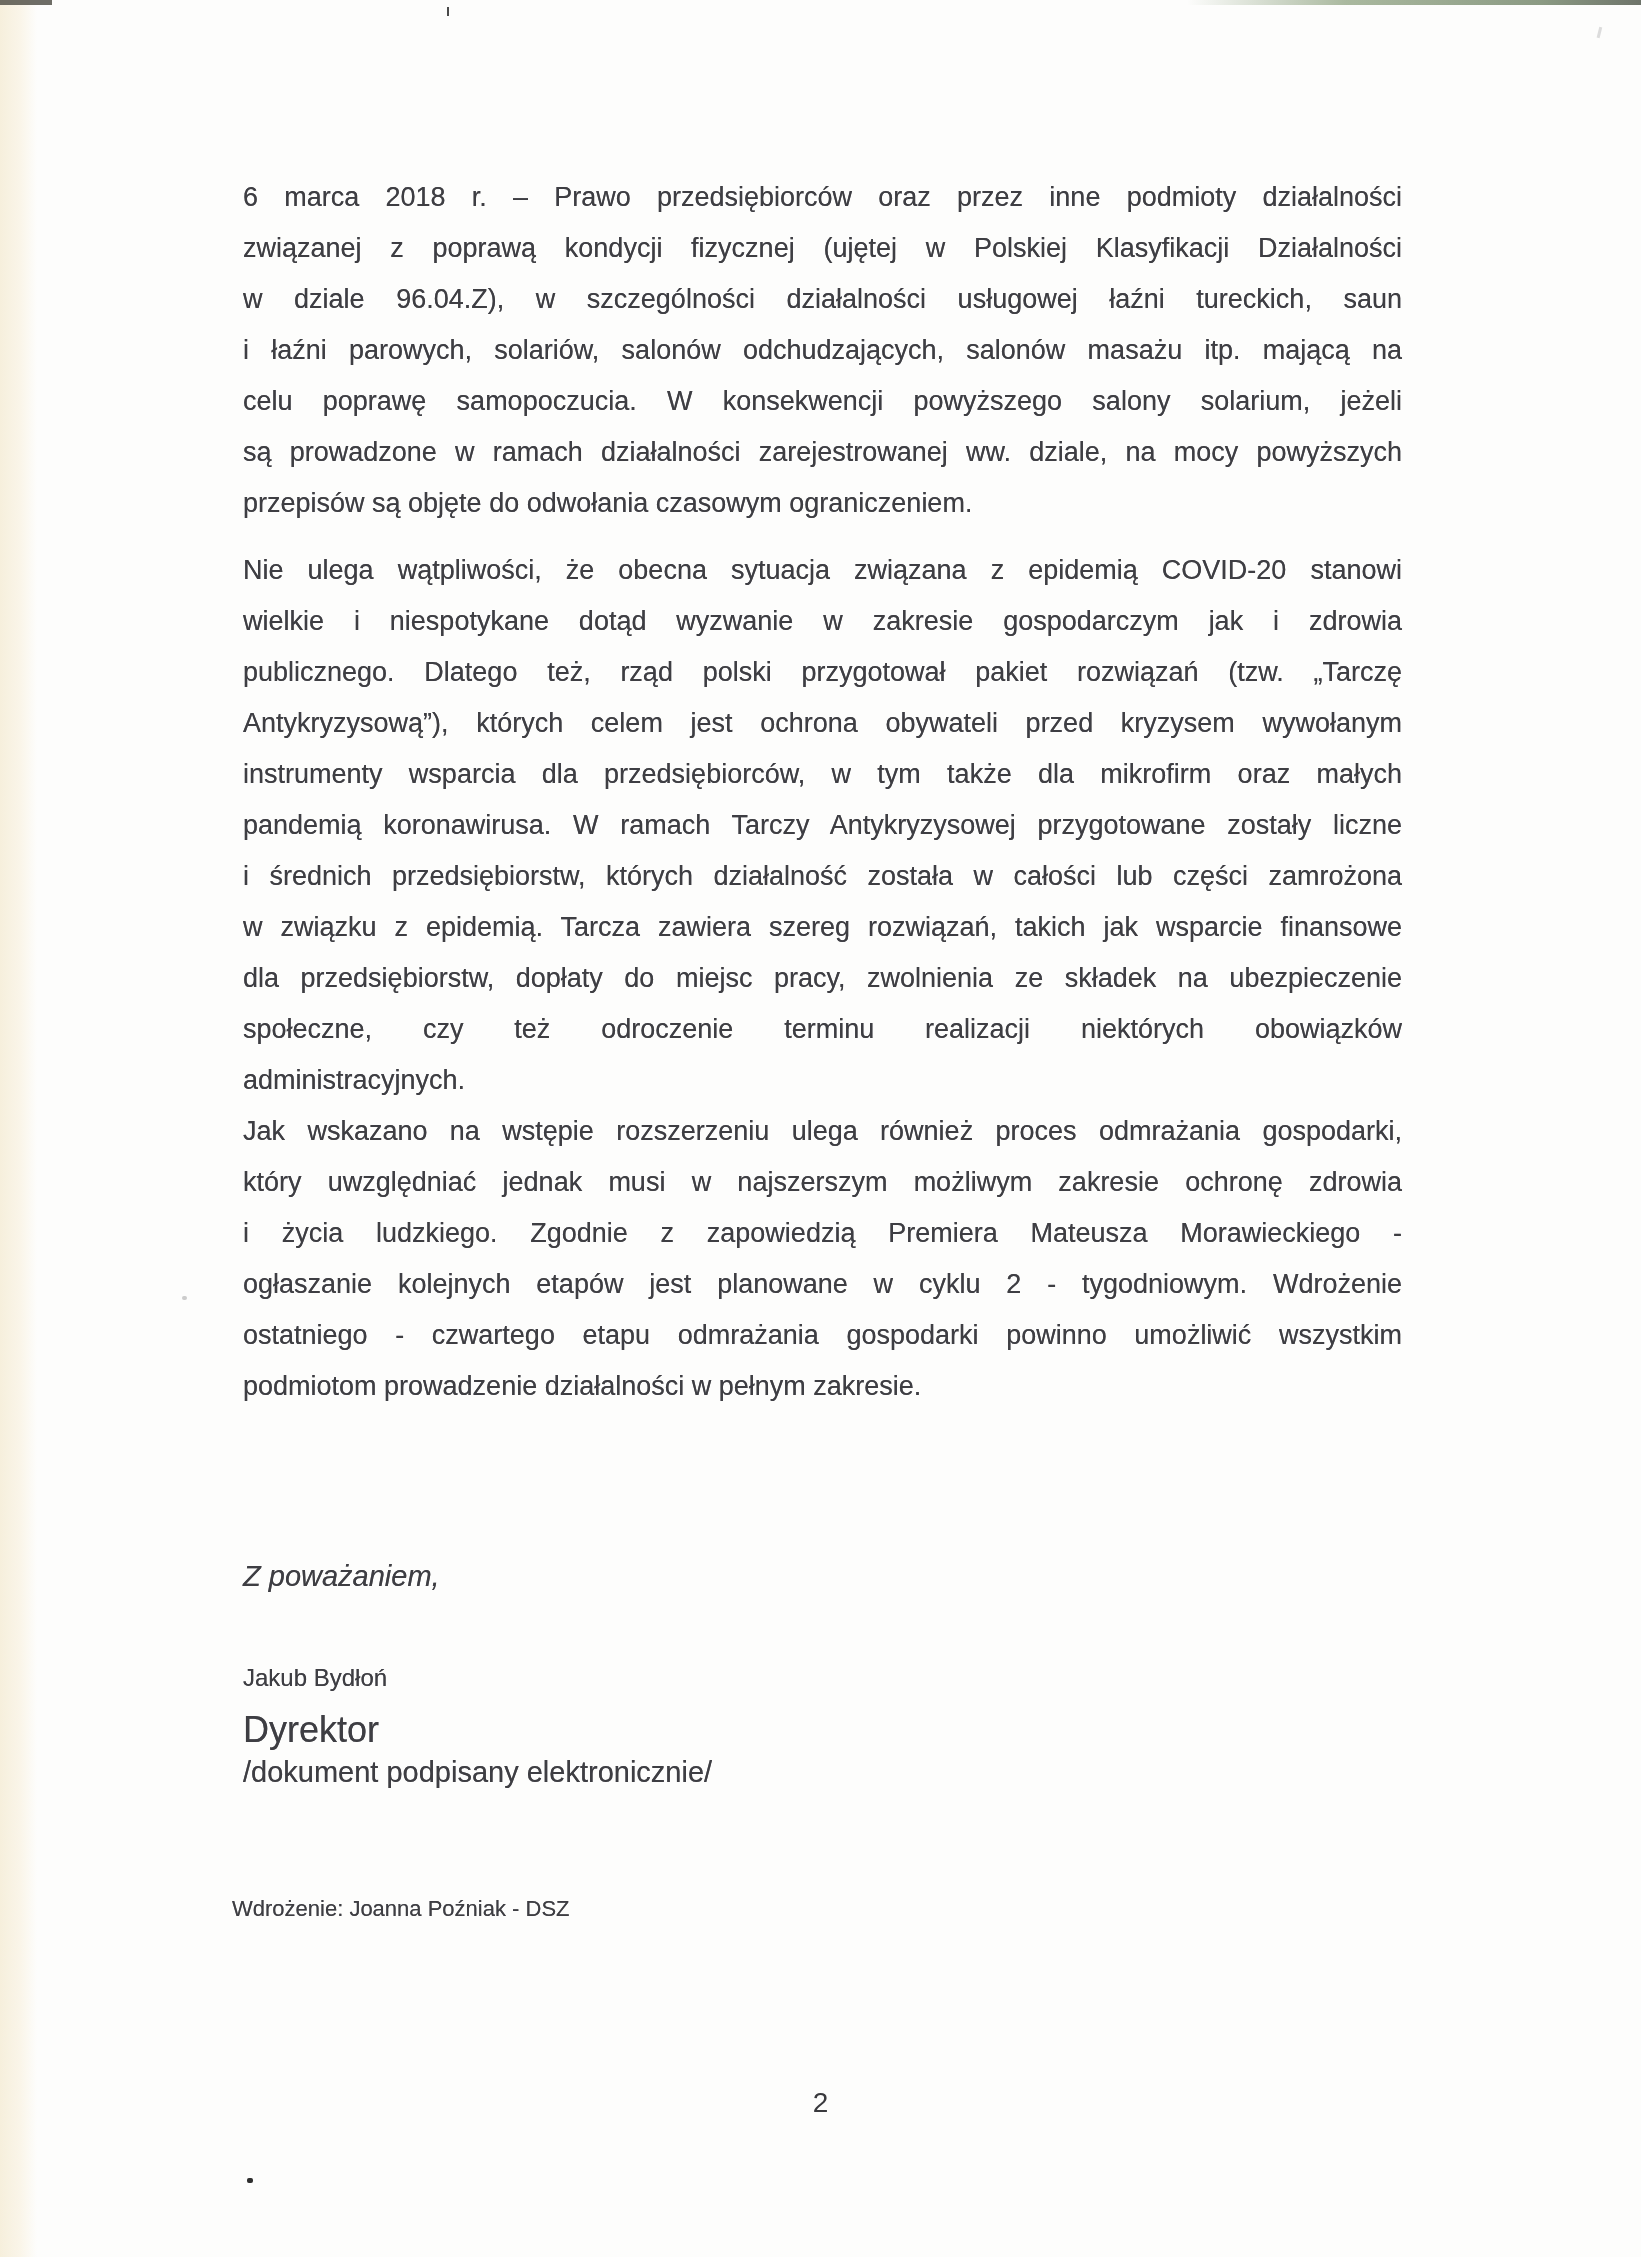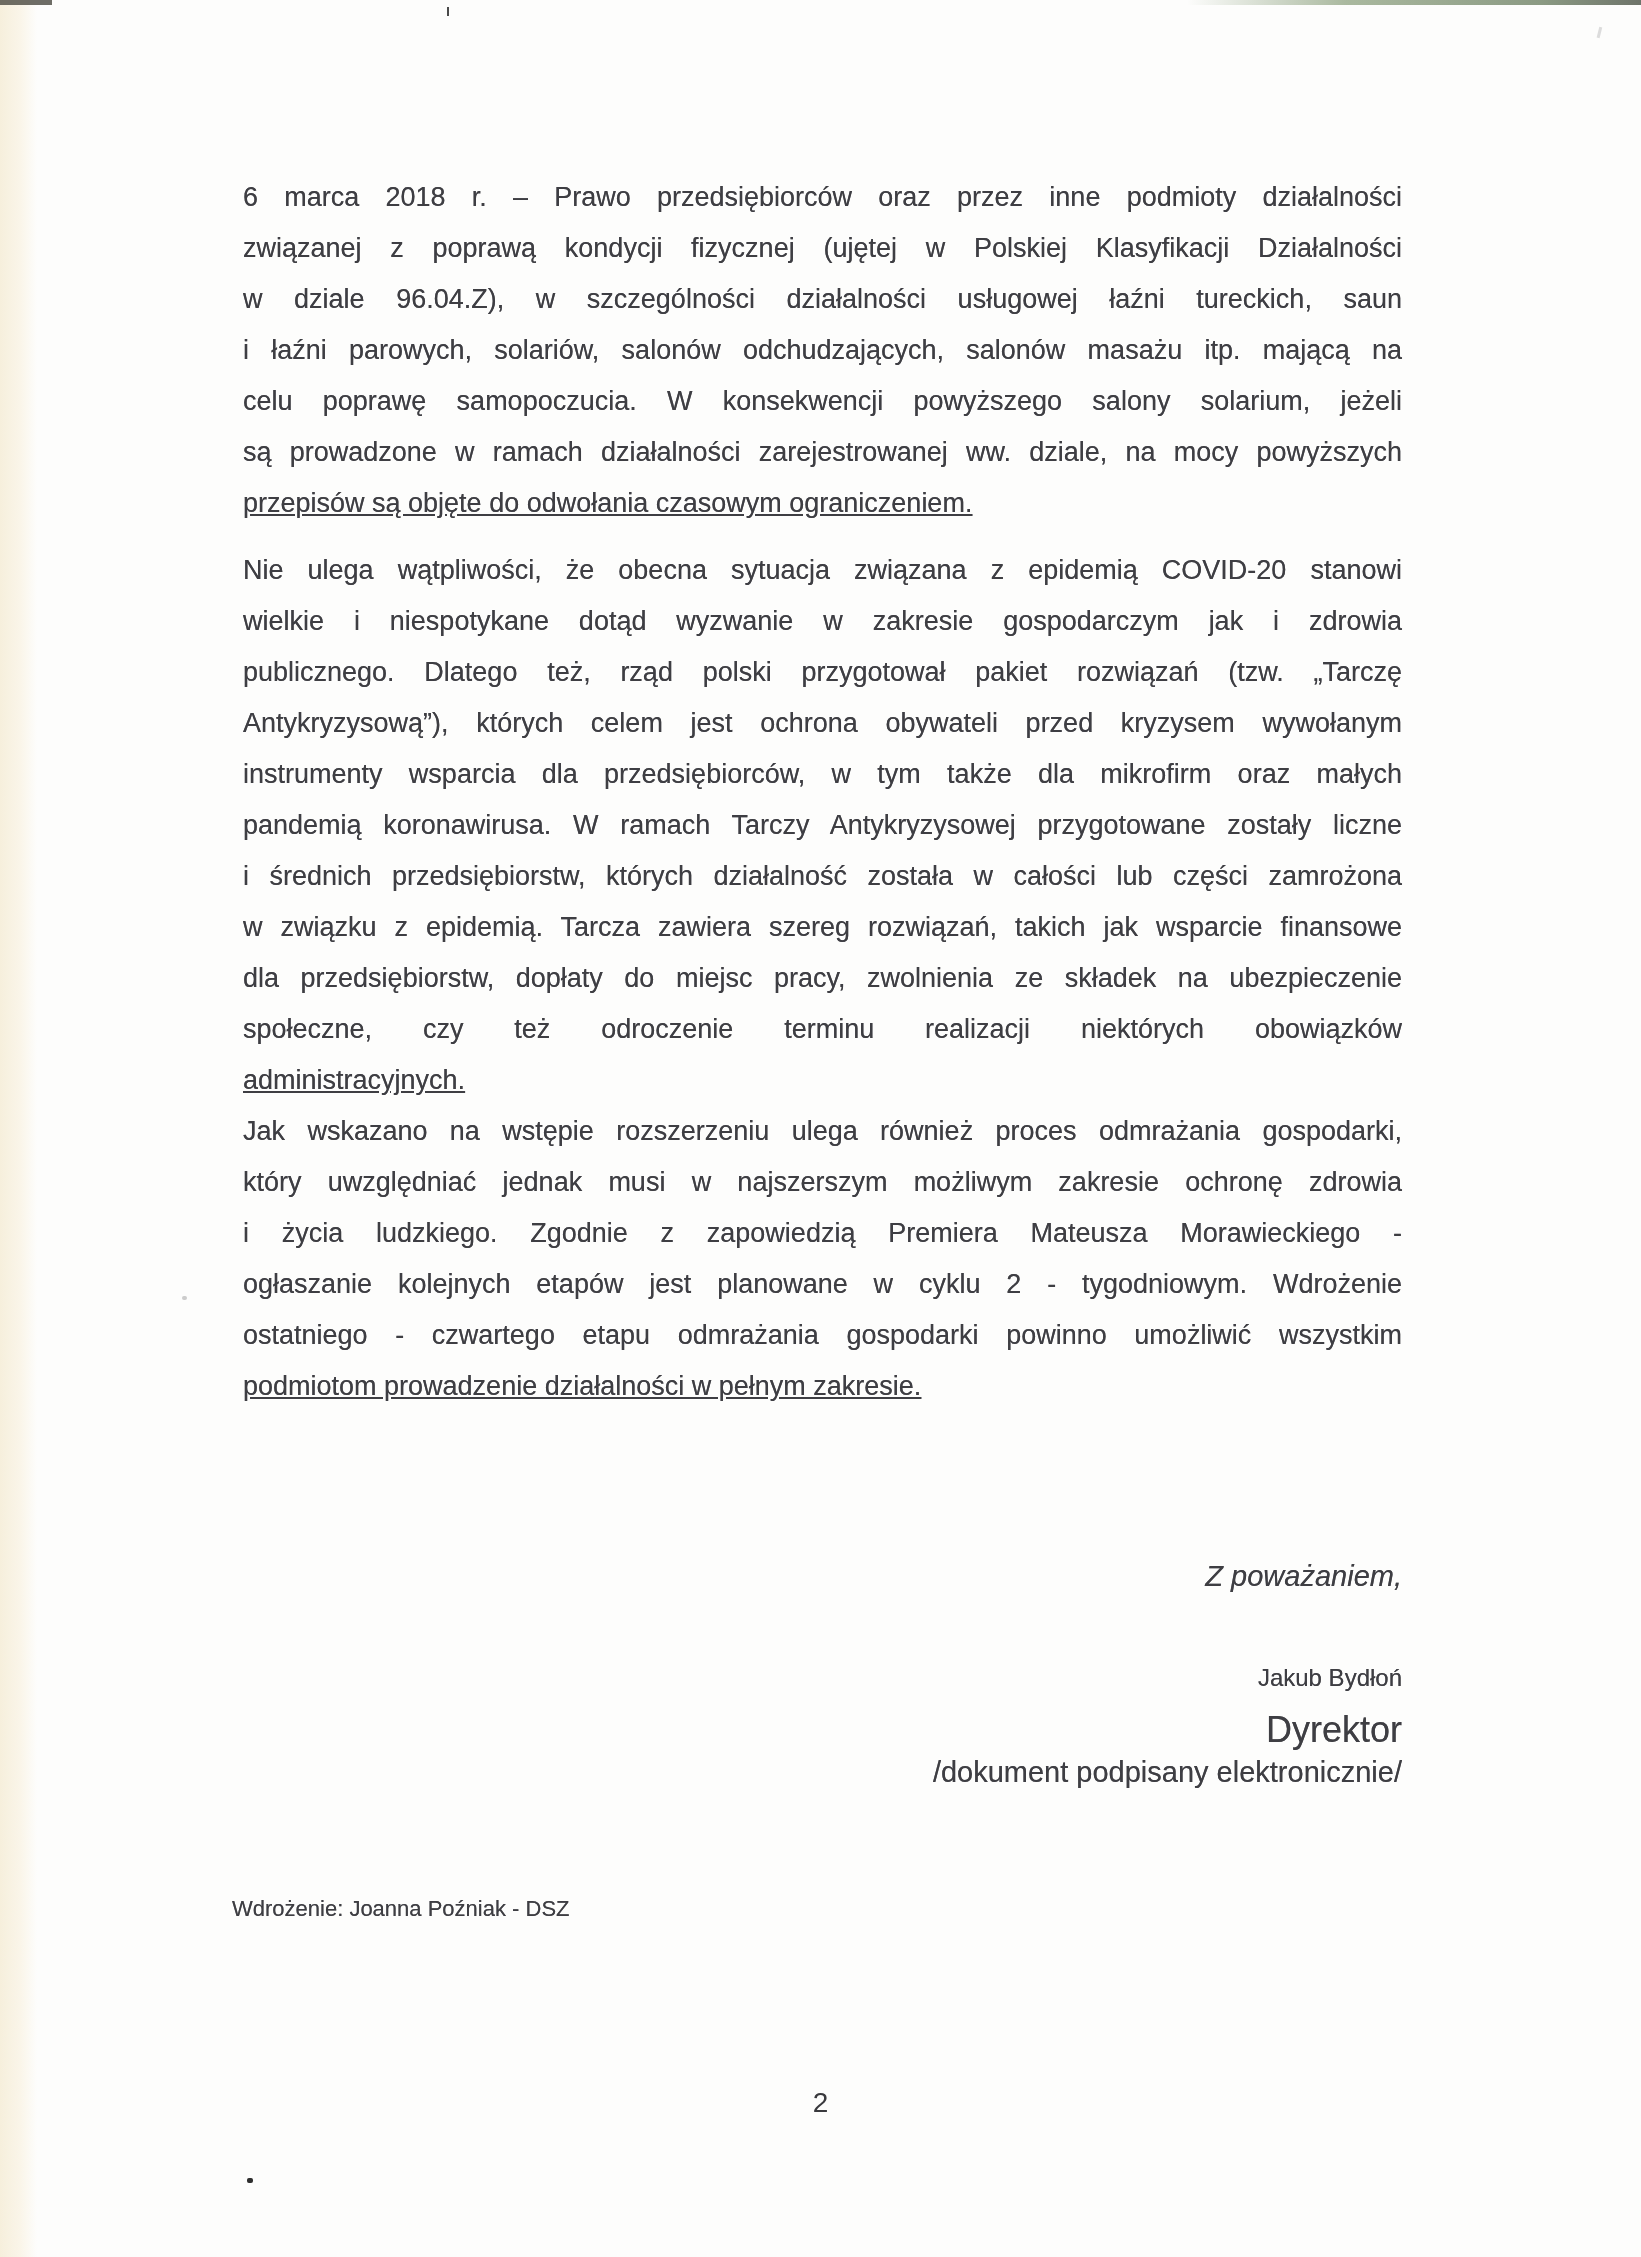--- a/index.html
+++ b/index.html
@@ -74,28 +74,27 @@
   .paragraph { margin: 0; }
   .paragraph.gap-before { margin-top: 16.4px; }
   .line {
     text-align: justify;
     text-align-last: justify;
     white-space: normal;
   }
   .line.last {
     text-align: right;
     text-align-last: left;
-    text-decoration: underline;
   }
   
   .closing-block {
     position: absolute;
     left: 243px; top: 1556px;
     width: 1159px;
-    text-align: right;
+    text-align: left;
     text-shadow: 0 0 0.6px rgba(62,62,67,0.75);
   }
   .valediction {
     font-size: 29px;
     line-height: 41px;
     font-style: italic;
     margin: 0;
   }
   .signer-name {
     font-size: 24px;

